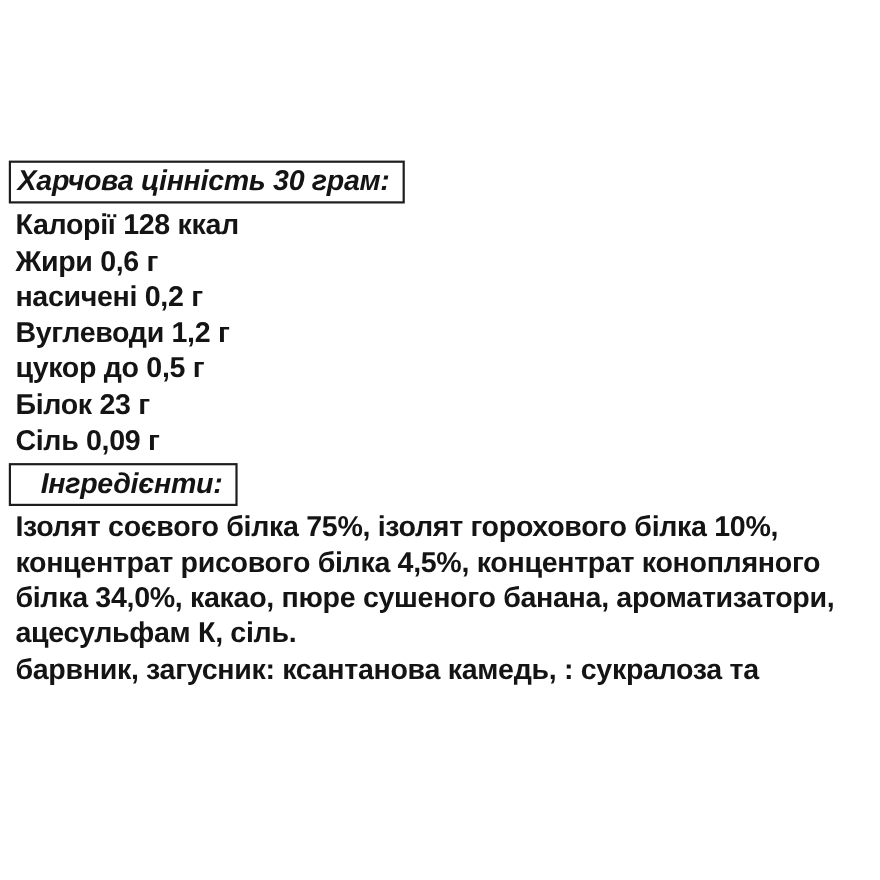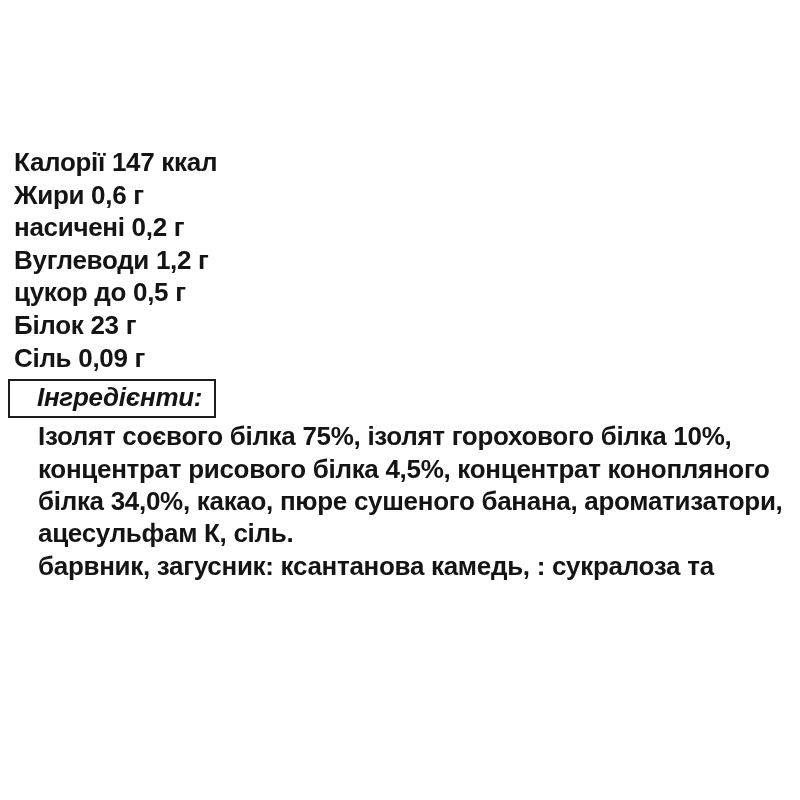--- a/index.html
+++ b/index.html
@@ -46,39 +46,39 @@
     letter-spacing: -0.3px;
     white-space: nowrap;
   }
   .ingredients-box {
     margin-top: 5px;
     margin-bottom: 2px;
     padding-left: 27px;
   }
   .ingredients-text {
     padding-left: 6px;
-    margin-left: 24px;
   }
   .ingredients-line {
     font-size: 26px;
     font-weight: bold;
     line-height: 32.4px;
     letter-spacing: -0.3px;
     white-space: nowrap;
   }
 </style>
 </head>
 <body>
 
 <div class="page">
   <div class="content">
 
+    <div class="heading-box title-box">Харчова цінність 30 грам:</div>
 
     <div class="nutrition-rows">
-      <div class="nutrition-row">Калорії 147 ккал</div>
+      <div class="nutrition-row">Калорії 128 ккал</div>
       <div class="nutrition-row">Жири 0,6 г</div>
       <div class="nutrition-row">насичені 0,2 г</div>
       <div class="nutrition-row">Вуглеводи 1,2 г</div>
       <div class="nutrition-row">цукор до 0,5 г</div>
       <div class="nutrition-row">Білок 23 г</div>
       <div class="nutrition-row">Сіль 0,09 г</div>
     </div>
 
     <div class="heading-box ingredients-box">Інгредієнти:</div>
 

